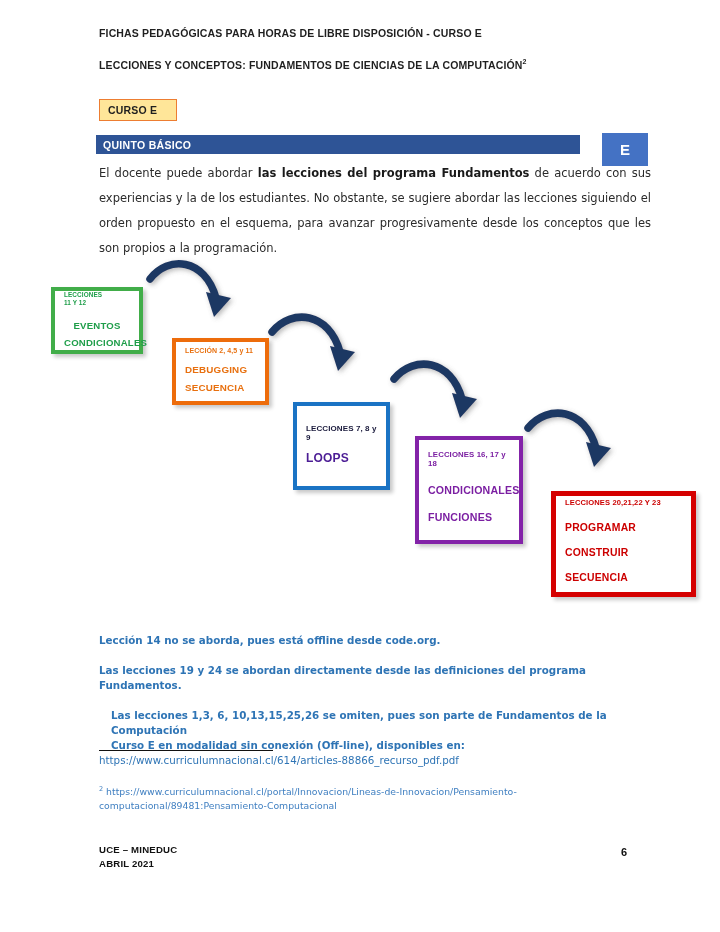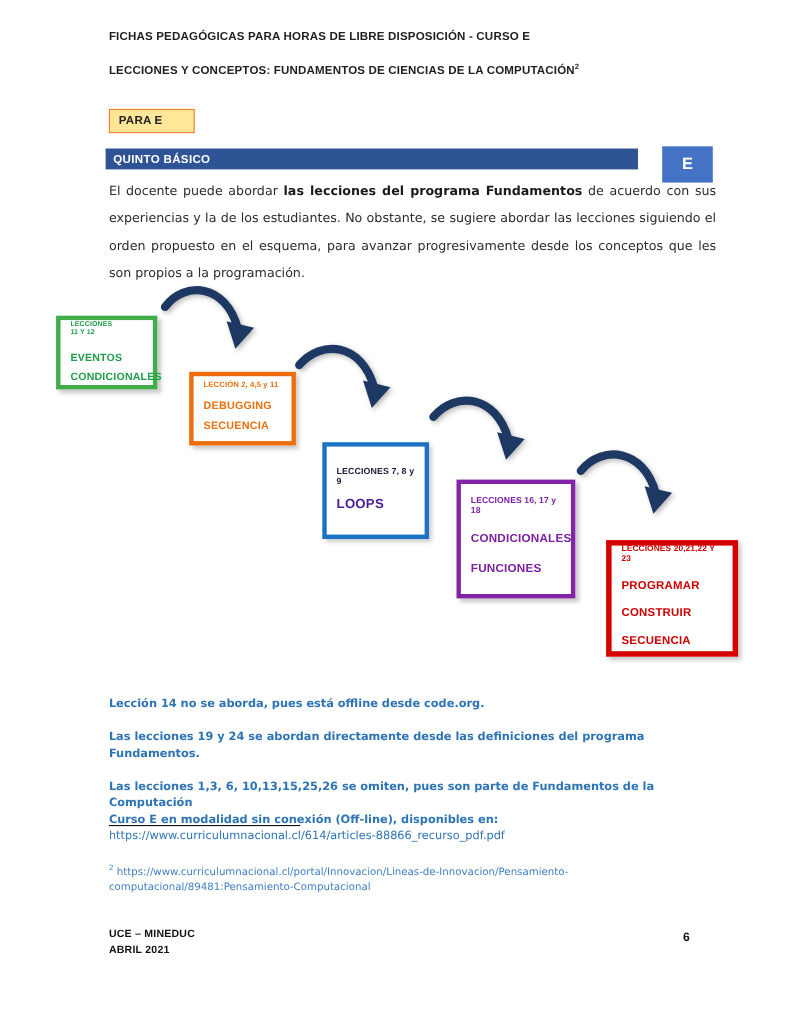--- a/index.html
+++ b/index.html
@@ -141,21 +141,21 @@
   }
 
   
   #node-eventos {
     left: 51px; top: 39px;
     width: 92px; height: 67px;
     border: 4px solid #41ad49;
   }
   #node-eventos .lesson, #node-eventos .term { color: #1f9e4a; }
   #node-eventos .lesson { font-size: 6.4px; line-height: 8.5px; margin-bottom: 9px; }
-  #node-eventos .term { font-size: 9.6px; line-height: 17px; }
+  #node-eventos .term { font-size: 9.6px; line-height: 17px; text-align: center; }
 
   #node-debugging {
     left: 172px; top: 90px;
     width: 97px; height: 67px;
     border: 4px solid #ed6c0b;
   }
   #node-debugging .lesson, #node-debugging .term { color: #e8700f; }
   #node-debugging .lesson { font-size: 7px; }
   #node-debugging .term { font-size: 9.8px; line-height: 18px; }
 
@@ -171,39 +171,39 @@
     left: 415px; top: 188px;
     width: 108px; height: 108px;
     border: 4px solid #8323a8;
   }
   #node-condicionales .lesson, #node-condicionales .term { color: #7b1fa2; }
   #node-condicionales .lesson { font-size: 7.8px; margin-bottom: 9px; }
   #node-condicionales .term { font-size: 10.6px; line-height: 27px; }
 
   #node-programar {
     left: 551px; top: 243px;
-    width: 120px; height: 106px;
+    width: 145px; height: 106px;
     border: 5px solid #d50000;
   }
   #node-programar .lesson, #node-programar .term { color: #cc0000; }
   #node-programar .lesson { font-size: 7.6px; margin-bottom: 8px; }
   #node-programar .term { font-size: 10.4px; line-height: 25px; }
 
   
   .notes {
     position: absolute;
     left: 99px; top: 633px;
     width: 560px;
     color: #2e74b5;
     font-size: 10.3px;
     font-weight: bold;
     font-family: "DejaVu Sans", sans-serif;
   }
   .notes p { margin: 0 0 15px 0; line-height: 15px; }
-  .notes p.tight { margin-bottom: 0; }
+  .notes p.tight { margin-bottom: 0; margin-left: 12px; }
   .notes .url { font-weight: normal; }
 
   
   .fn-rule {
     position: absolute;
     left: 99px; top: 750px;
     width: 174px; height: 0;
     border-top: 1.4px solid #111111;
   }
   .footnote {
@@ -239,21 +239,21 @@
 <body>
 
 <div class="page">
 
   <div class="hdr1">FICHAS PEDAGÓGICAS PARA HORAS DE LIBRE DISPOSICIÓN - CURSO E</div>
   <div class="hdr2">
     <span>LECCIONES Y CONCEPTOS: FUNDAMENTOS DE CIENCIAS DE LA COMPUTACIÓN</span><sup>2</sup>
   </div>
 
   <div class="curso-badge">
-    <span>PARA E</span>
+    <span>CURSO E</span>
   </div>
 
   <div class="blue-bar">
     <span>QUINTO  BÁSICO</span>
   </div>
   <div class="e-badge">
     <span>E</span>
   </div>
 
   <div class="intro">

